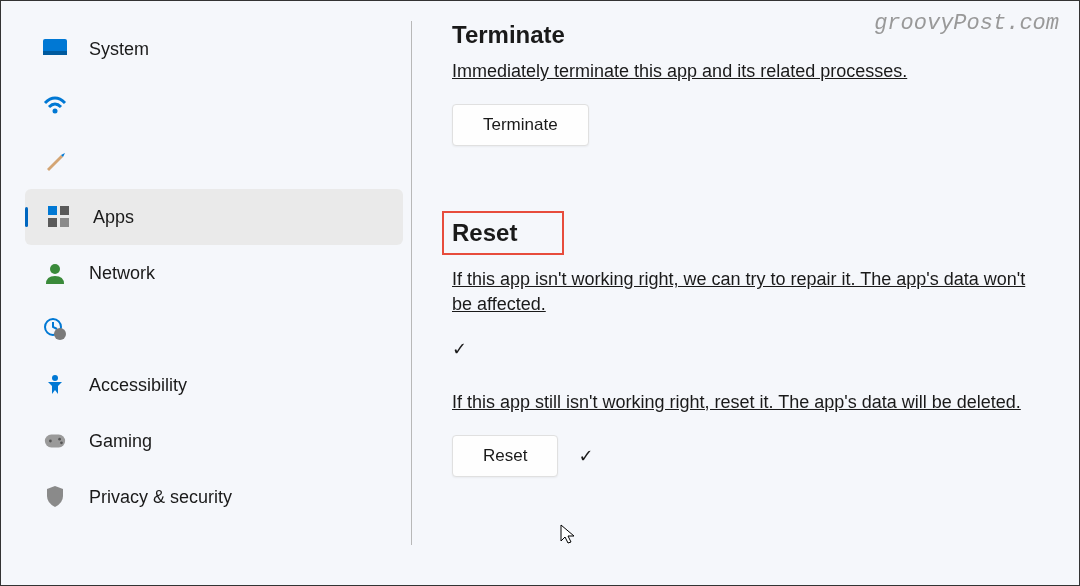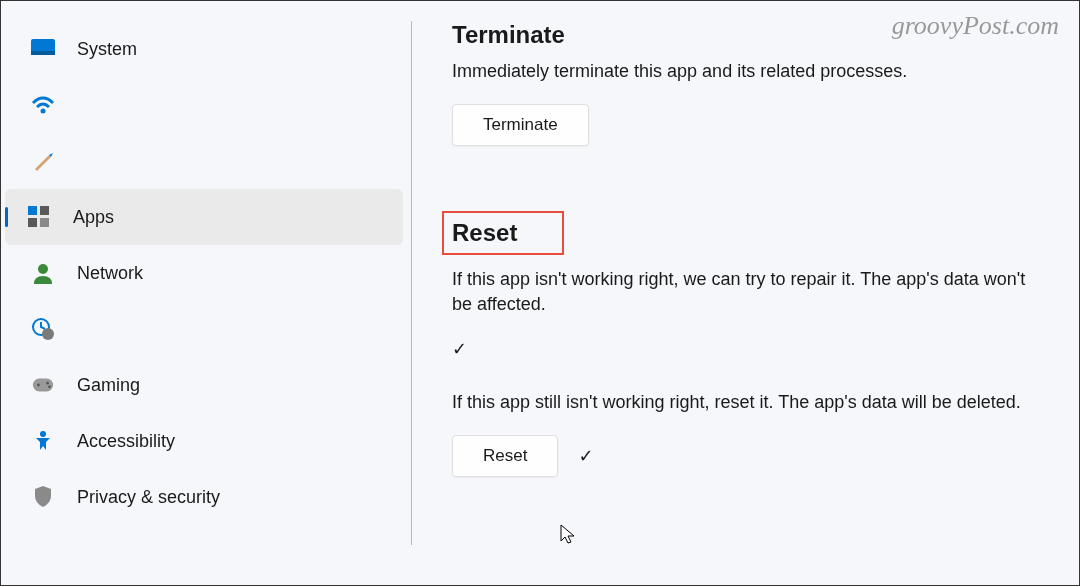--- a/index.html
+++ b/index.html
@@ -12,35 +12,35 @@
       border: 1px solid #333;
       position: relative;
     }
     .container {
       display: flex;
       height: 100%;
     }
     .sidebar {
       width: 410px;
       padding-top: 20px;
-      padding-left: 0;
+      padding-left: 12px;
       background: #f5f7fb;
     }
     .nav-item {
       display: flex;
       align-items: center;
       height: 56px;
       padding-left: 30px;
       cursor: pointer;
       position: relative;
     }
     .nav-item.active {
       background: #eaeaea;
       border-radius: 6px;
-      margin-left: 4px;
+      margin-left: 12px;
       margin-right: 8px;
       padding-left: 22px;
     }
     .nav-item.active::before {
       content: "";
       position: absolute;
       left: 0;
       top: 18px;
       width: 3px;
       height: 20px;
@@ -75,20 +75,21 @@
       font-size: 24px;
       font-weight: 600;
       color: #1a1a1a;
       margin-bottom: 10px;
     }
     .content p {
       font-size: 18px;
       color: #1a1a1a;
       line-height: 1.4;
       margin-bottom: 20px;
+      text-decoration: underline;
     }
     .btn {
       display: inline-block;
       padding: 10px 30px;
       background: #fefefe;
       border: 1px solid #e0e0e0;
       border-radius: 4px;
       font-size: 17px;
       color: #1a1a1a;
       cursor: pointer;
@@ -110,22 +111,22 @@
       padding: 6px 45px 6px 8px;
       margin-left: -10px;
       margin-top: 35px;
       margin-bottom: 12px;
     }
     .reset-heading h2 { margin: 0; }
     .watermark {
       position: absolute;
       top: 10px;
       right: 20px;
-      font-family: Liberation Serif, serif;
-      font-size: 26px;
+      font-family: Liberation Mono, monospace;
+      font-size: 22px;
       color: #999;
       font-style: italic;
     }
     .cursor {
       position: absolute;
       left: 558px;
       top: 522px;
       pointer-events: none;
     }
   </style>
@@ -192,42 +193,42 @@
         <svg width="24" height="24" viewBox="0 0 24 24">
             <circle cx="10" cy="10" r="8" fill="none" stroke="#0078d4" stroke-width="2"></circle>
             <path d="M10 5 L10 10 L14 12" stroke="#0078d4" stroke-width="2" fill="none"></path>
             <circle cx="17" cy="17" r="6" fill="#7a7a7a"></circle>
           </svg>
       </span>
     </div>
 
     <div class="nav-item">
       <span class="nav-icon">
+        <svg width="22" height="22" viewBox="0 0 22 22">
+            <circle cx="11" cy="4" r="3" fill="#0078d4"></circle>
+            <path d="M4 8 L18 8 L14 12 L14 20 L11 16 L8 20 L8 12 Z" fill="#0078d4"></path>
+          </svg>
+      </span>
+      <span class="nav-label">Accessibility</span>
+    </div>
+
+    <div class="nav-item">
+      <span class="nav-icon">
         <svg width="26" height="18" viewBox="0 0 26 18">
             <rect x="2" y="2" width="22" height="14" rx="7" fill="#9a9a9a"></rect>
             <circle cx="8" cy="9" r="1.5" fill="#555"></circle>
             <circle cx="18" cy="7" r="1.5" fill="#555"></circle>
             <circle cx="20" cy="11" r="1.5" fill="#555"></circle>
           </svg>
       </span>
       <span class="nav-label">Gaming</span>
     </div>
 
     <div class="nav-item">
       <span class="nav-icon">
-        <svg width="22" height="22" viewBox="0 0 22 22">
-            <circle cx="11" cy="4" r="3" fill="#0078d4"></circle>
-            <path d="M4 8 L18 8 L14 12 L14 20 L11 16 L8 20 L8 12 Z" fill="#0078d4"></path>
-          </svg>
-      </span>
-      <span class="nav-label">Accessibility</span>
-    </div>
-
-    <div class="nav-item">
-      <span class="nav-icon">
         <svg width="20" height="24" viewBox="0 0 20 24">
             <path d="M10 1 L18 4 L18 11 Q18 18 10 22 Q2 18 2 11 L2 4 Z" fill="#8a8a8a"></path>
           </svg>
       </span>
       <span class="nav-label">Privacy &amp; security</span>
     </div>
 
   </div>
 
   <div class="divider"></div>

